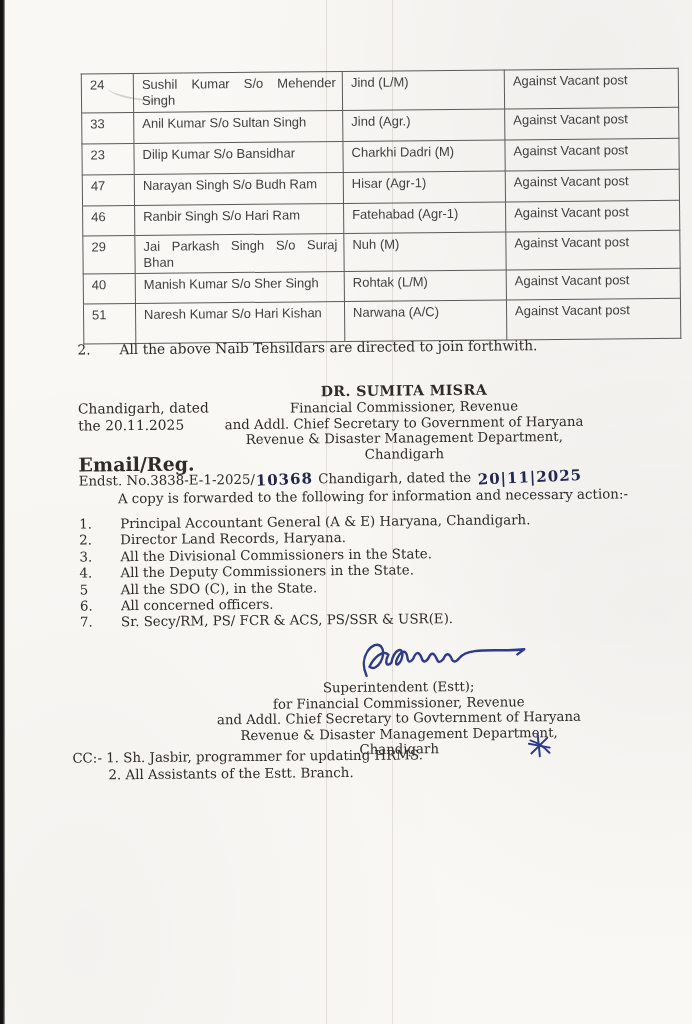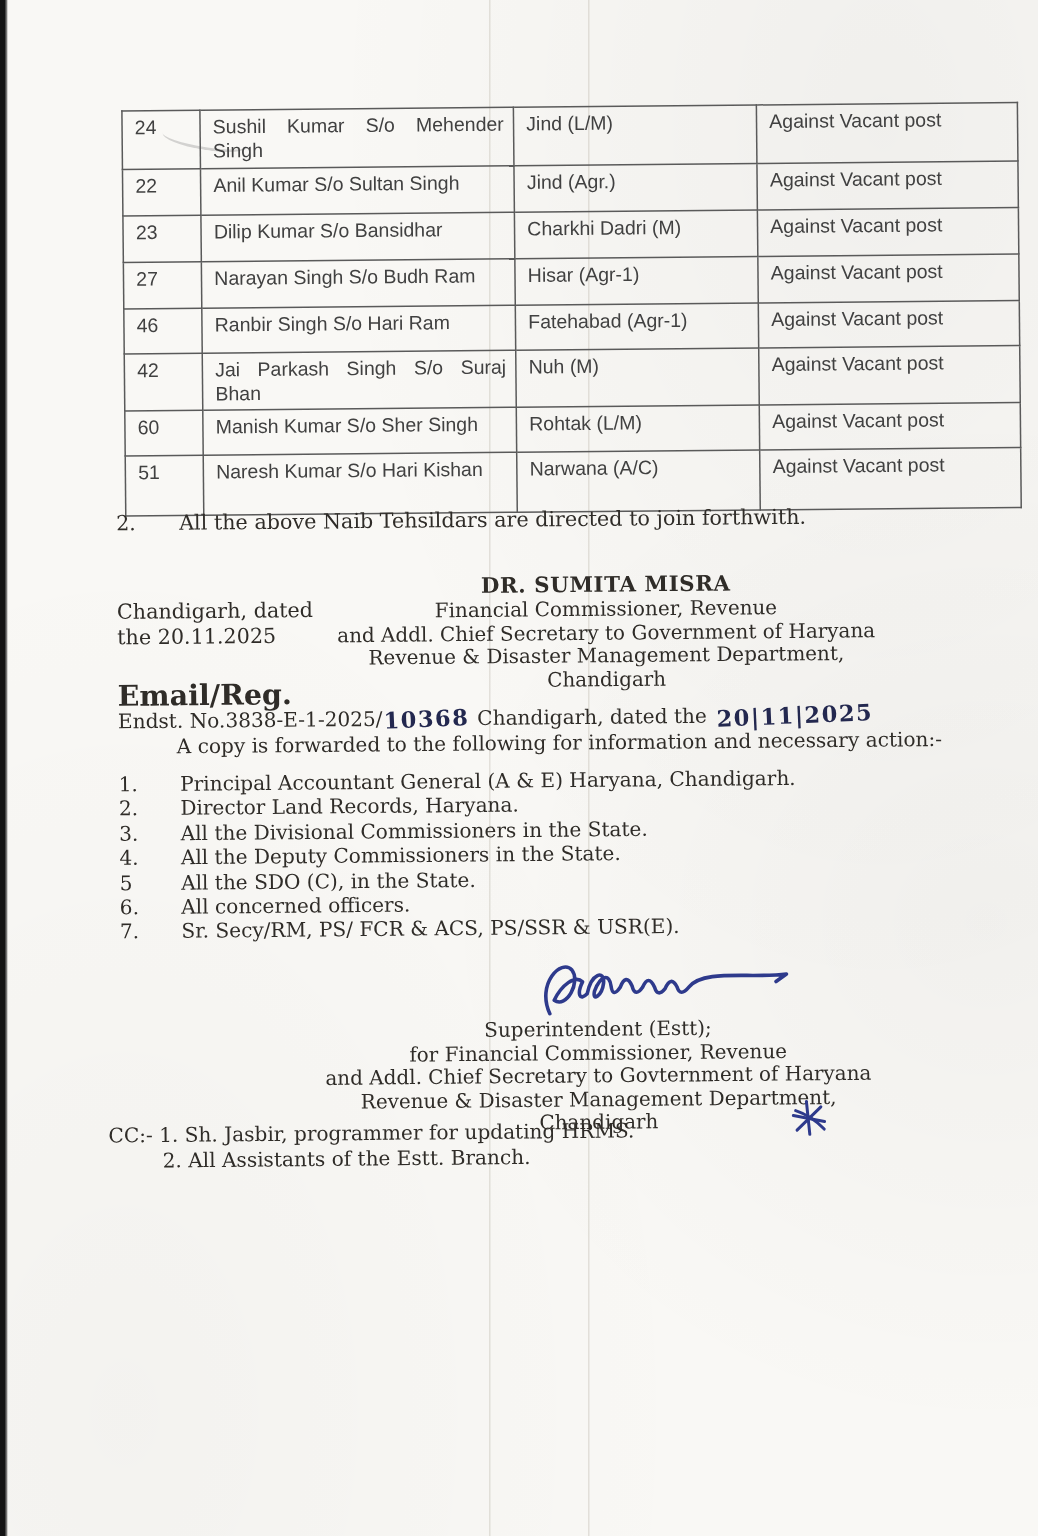--- a/index.html
+++ b/index.html
@@ -69,51 +69,51 @@
 
     <table class="postings">
       <tbody>
           <tr style="height:35px;">
         <td class="c-sno">24</td>
         <td class="c-name">Sushil Kumar S/o Mehender Singh</td>
         <td class="c-station">Jind (L/M)</td>
         <td class="c-remark">Against Vacant post</td>
       </tr>
       <tr style="height:31px;">
-        <td class="c-sno">22</td>
+        <td class="c-sno">33</td>
         <td class="c-name">Anil Kumar S/o Sultan Singh</td>
         <td class="c-station">Jind (Agr.)</td>
         <td class="c-remark">Against Vacant post</td>
       </tr>
       <tr style="height:31px;">
         <td class="c-sno">23</td>
         <td class="c-name">Dilip Kumar S/o Bansidhar</td>
         <td class="c-station">Charkhi Dadri (M)</td>
         <td class="c-remark">Against Vacant post</td>
       </tr>
       <tr style="height:31px;">
-        <td class="c-sno">27</td>
+        <td class="c-sno">47</td>
         <td class="c-name">Narayan Singh S/o Budh Ram</td>
         <td class="c-station">Hisar (Agr-1)</td>
         <td class="c-remark">Against Vacant post</td>
       </tr>
       <tr style="height:30px;">
         <td class="c-sno">46</td>
         <td class="c-name">Ranbir Singh S/o Hari Ram</td>
         <td class="c-station">Fatehabad (Agr-1)</td>
         <td class="c-remark">Against Vacant post</td>
       </tr>
       <tr style="height:33px;">
-        <td class="c-sno">42</td>
+        <td class="c-sno">29</td>
         <td class="c-name">Jai Parkash Singh S/o Suraj Bhan</td>
         <td class="c-station">Nuh (M)</td>
         <td class="c-remark">Against Vacant post</td>
       </tr>
       <tr style="height:30px;">
-        <td class="c-sno">60</td>
+        <td class="c-sno">40</td>
         <td class="c-name">Manish Kumar S/o Sher Singh</td>
         <td class="c-station">Rohtak (L/M)</td>
         <td class="c-remark">Against Vacant post</td>
       </tr>
       <tr style="height:40px;">
         <td class="c-sno">51</td>
         <td class="c-name">Naresh Kumar S/o Hari Kishan</td>
         <td class="c-station">Narwana (A/C)</td>
         <td class="c-remark">Against Vacant post</td>
       </tr>

